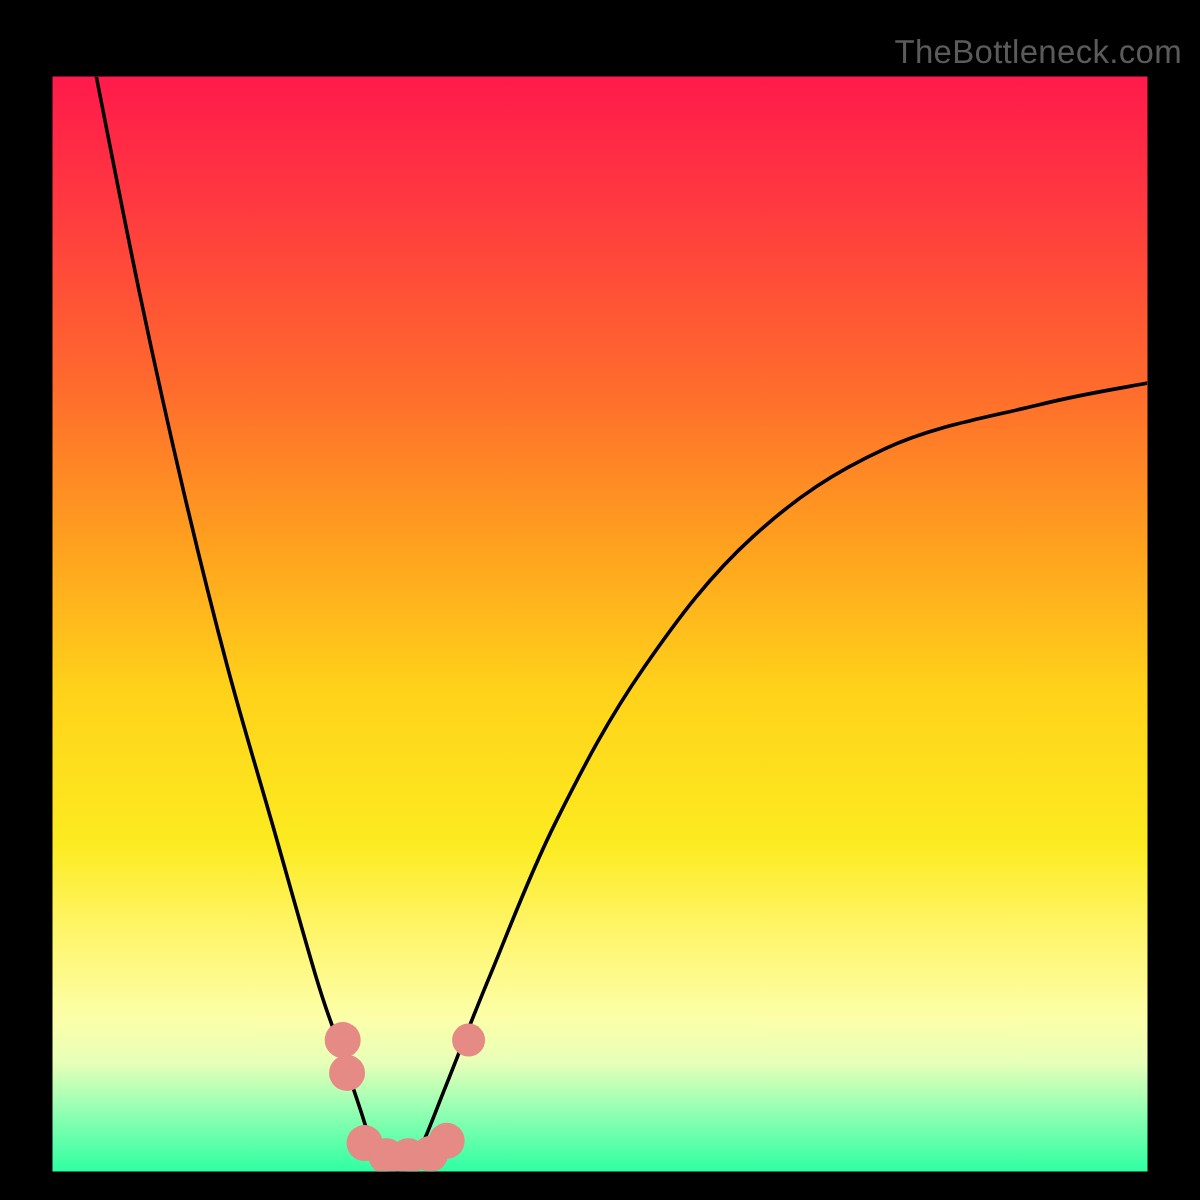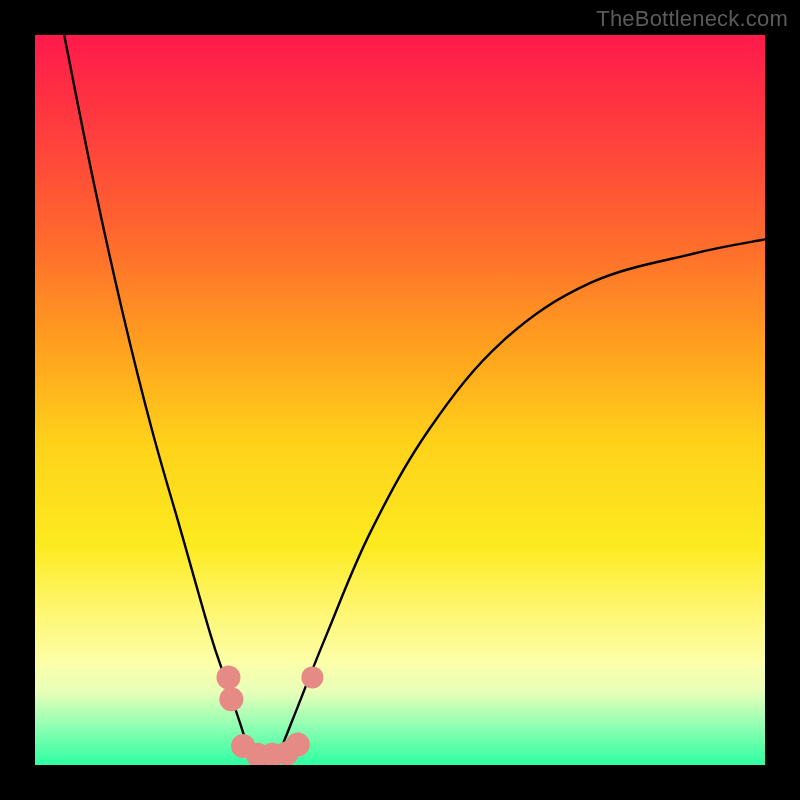--- a/index.html
+++ b/index.html
@@ -6,21 +6,21 @@
     margin: 0;
     padding: 0;
     width: 800px;
     height: 800px;
     background: #000;
     overflow: hidden;
     font-family: Arial, Helvetica, sans-serif;
   }
   .frame {
     position: absolute;
-    top: 0;
+    top: 16px;
     left: 0;
     width: 800px;
     height: 698px;
     background: #000;
   }
   .watermark {
     position: absolute;
     top: 6px;
     right: 12px;
     color: #5b5b5b;

